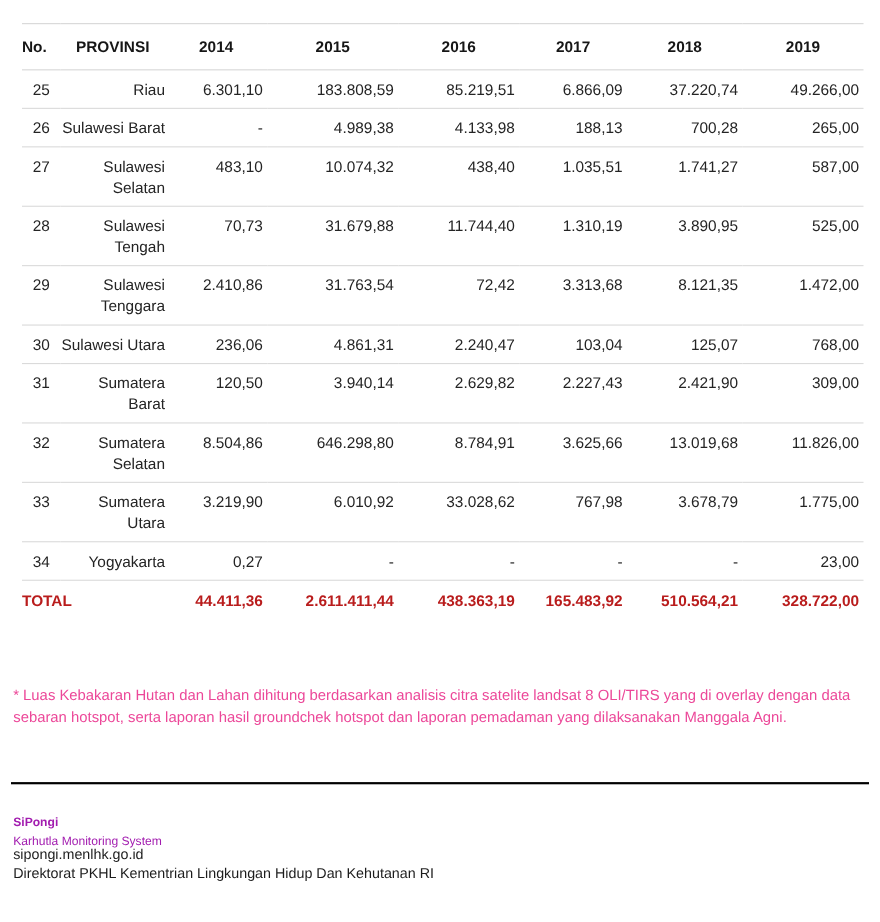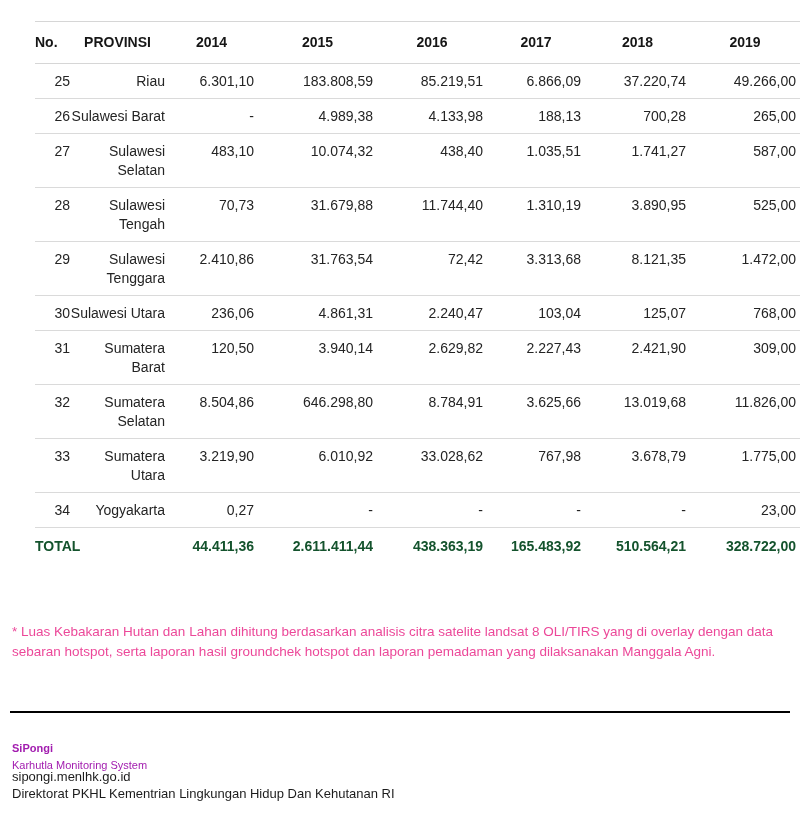--- a/index.html
+++ b/index.html
@@ -10,21 +10,20 @@
     background: #ffffff;
     font-family: "Liberation Sans", sans-serif;
     color: #212121;
   }
   .page {
     position: relative;
     width: 800px;
     height: 838px;
     background: #ffffff;
     overflow: hidden;
-    padding-left: 15px;
   }
 
   
   table.karhutla-table {
     border-collapse: collapse;
     table-layout: fixed;
     width: 765px;
     margin: 21px 0 0 20px;
     font-size: 14px;
   }
@@ -39,26 +38,26 @@
     white-space: nowrap;
   }
   thead th.col-no-h { text-align: left; padding-left: 0; }
   tbody td {
     border-bottom: 1px solid #dadada;
     padding: 8px 0 7px 0;
     vertical-align: top;
     line-height: 19px;
     color: #242424;
   }
-  td.col-no { text-align: right; }
+  td.col-no { text-align: center; }
   td.col-prov { text-align: right; }
   td.num { text-align: right; padding-right: 4px; }
   tfoot td {
     font-weight: bold;
-    color: #14532d;
+    color: #b91c1c;
     padding: 9px 0 8px 0;
     line-height: 19px;
   }
   tfoot td.total-label { text-align: left; }
   tfoot td.num { text-align: right; padding-right: 4px; }
 
   
   .footnote {
     position: absolute;
     left: 12px;

